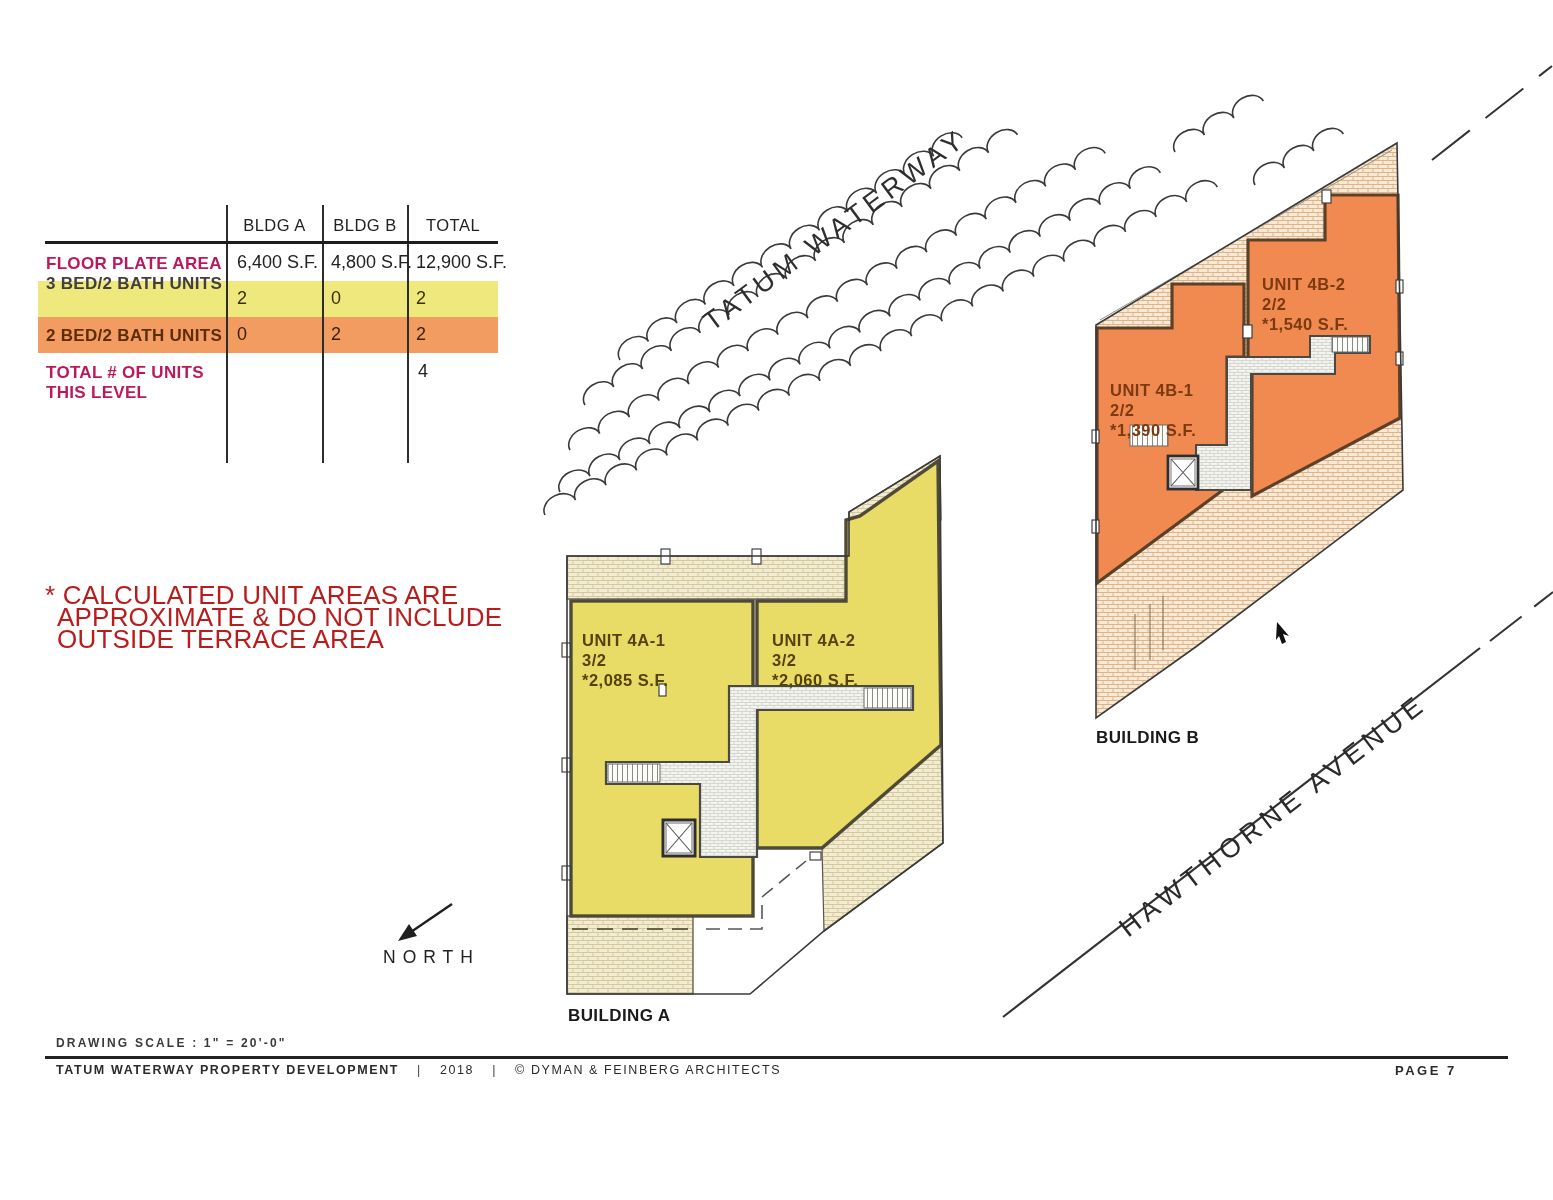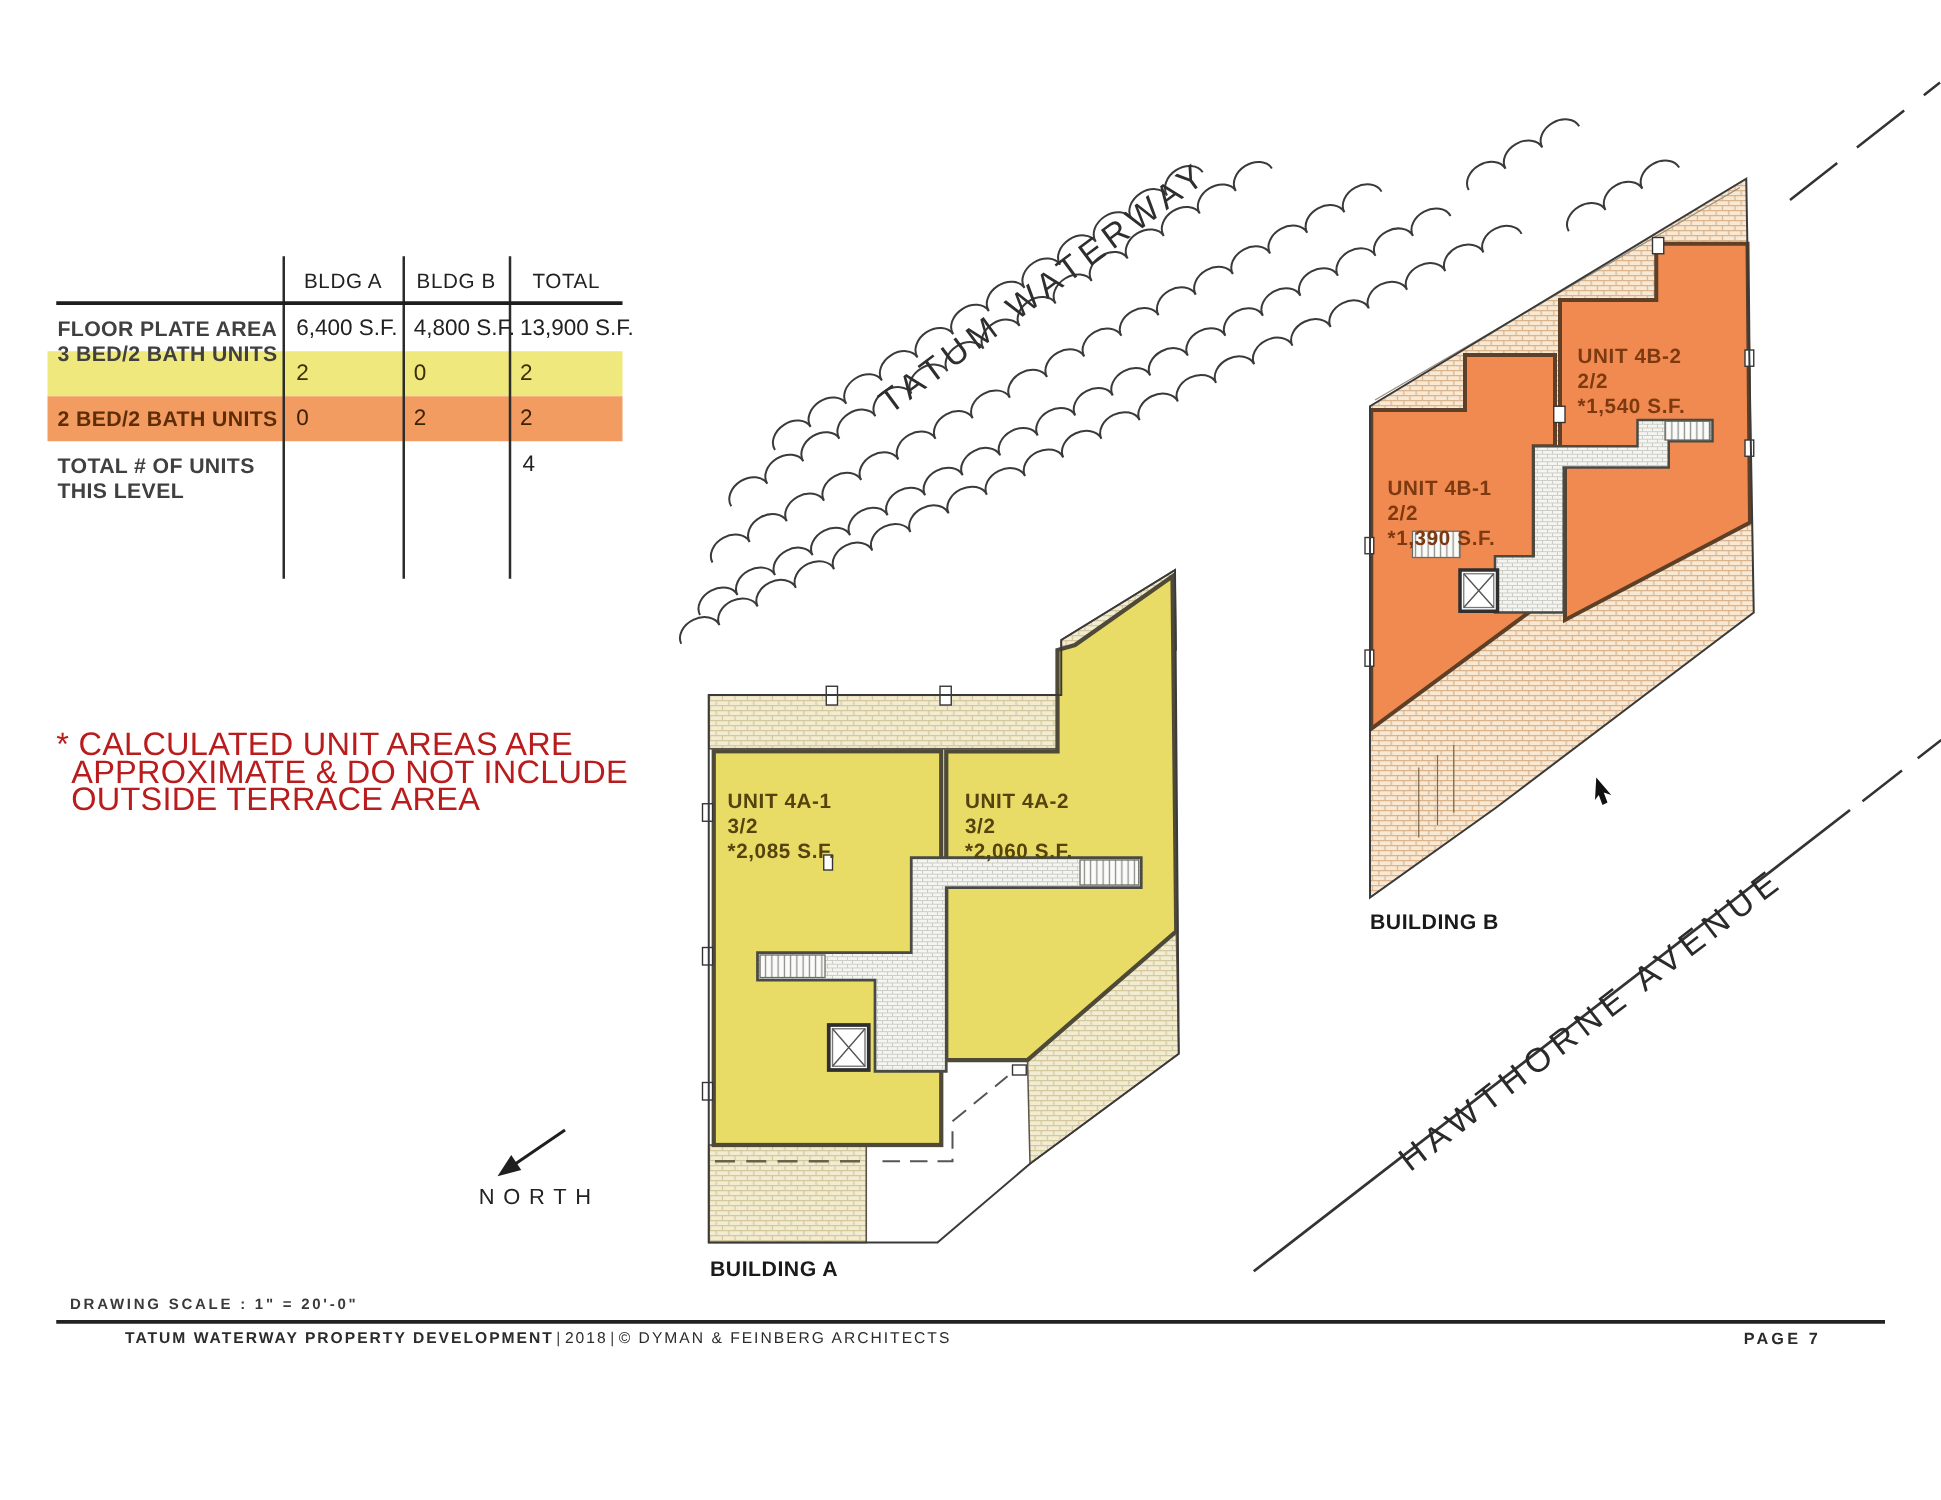--- a/index.html
+++ b/index.html
@@ -5,34 +5,34 @@
   html,body{margin:0;padding:0;background:#ffffff;}
   #page{position:relative;width:1553px;height:1200px;background:#ffffff;overflow:hidden;
         font-family:"Liberation Sans",sans-serif;color:#1e1e1e;}
   .abs{position:absolute;}
   
   #title{left:44px;top:128px;font-size:43px;font-weight:200;letter-spacing:1px;color:#1c1c1c;}
   
   .vline{width:2px;background:#2c2c2c;}
   .hline-thick{height:3px;background:#1d1d1d;}
   .th{font-size:16.5px;font-weight:400;letter-spacing:.5px;color:#222;text-align:center;}
-  .cell-label{font-size:17px;font-weight:700;letter-spacing:.3px;color:#404040;}
+  .cell-label{font-size:17px;font-weight:700;letter-spacing:.3px;color:#be185d;}
   .cell-val{font-size:18px;font-weight:400;color:#222;}
   .band{left:38px;width:460px;height:36px;}
   .band.yellow{background:#efe87c;}
   .band.orange{background:#f29c62;}
   
   #watermark{left:5px;top:583px;font-size:28px;letter-spacing:1px;color:#c2c1bf;}
   .note-line{font-size:26px;font-weight:400;letter-spacing:.2px;color:#b91c1c;}
   
   .bldg-caption{font-size:17px;font-weight:800;letter-spacing:.4px;color:#1a1a1a;}
   
   #scale-line{left:56px;top:1036px;font-size:12px;letter-spacing:2.2px;color:#3a3a3a;font-weight:600;}
   #footer-rule{left:45px;top:1056px;width:1463px;height:3px;background:#222;}
-  #footer-bar{left:56px;top:1063px;font-size:12.5px;letter-spacing:1.6px;color:#2b2b2b;display:flex;gap:2px;align-items:baseline;margin-left:44px;}
+  #footer-bar{left:56px;top:1063px;font-size:12.5px;letter-spacing:1.6px;color:#2b2b2b;display:flex;gap:18px;align-items:baseline;}
   #footer-bar .proj{font-weight:800;}
   #footer-bar .sep{font-weight:400;color:#444;}
   #page-num{left:1395px;top:1063px;font-size:13px;letter-spacing:2.5px;color:#2b2b2b;font-weight:600;}
   svg text{font-family:"Liberation Sans",sans-serif;}
 </style>
 </head>
 <body>
 
 <div id="page">
 
@@ -183,21 +183,21 @@
     <div class="abs vline" style="left:407px;top:205px;height:258px"></div>
     <div class="abs hline-thick" style="left:45px;top:241px;width:453px"></div>
 
     <div class="abs th" style="left:227px;top:216px;width:95px">BLDG A</div>
     <div class="abs th" style="left:323px;top:216px;width:84px">BLDG B</div>
     <div class="abs th" style="left:408px;top:216px;width:90px">TOTAL</div>
 
     <div class="abs cell-label" style="left:46px;top:254px">FLOOR PLATE AREA</div>
     <div class="abs cell-val" style="left:237px;top:252px">6,400 S.F.</div>
     <div class="abs cell-val" style="left:331px;top:252px">4,800 S.F.</div>
-    <div class="abs cell-val" style="left:416px;top:252px">13,900 S.F.</div>
+    <div class="abs cell-val" style="left:416px;top:252px">12,900 S.F.</div>
 
     <div class="abs cell-label" style="left:46px;top:274px;color:#404040">3 BED/2 BATH UNITS</div>
     <div class="abs cell-val" style="left:237px;top:288px;color:#3c2e06">2</div>
     <div class="abs cell-val" style="left:331px;top:288px;color:#3c2e06">0</div>
     <div class="abs cell-val" style="left:416px;top:288px;color:#3c2e06">2</div>
 
     <div class="abs cell-label" style="left:46px;top:326px;color:#5e2d06">2 BED/2 BATH UNITS</div>
     <div class="abs cell-val" style="left:237px;top:324px;color:#3c2206">0</div>
     <div class="abs cell-val" style="left:331px;top:324px;color:#3c2206">2</div>
     <div class="abs cell-val" style="left:416px;top:324px;color:#3c2206">2</div>

